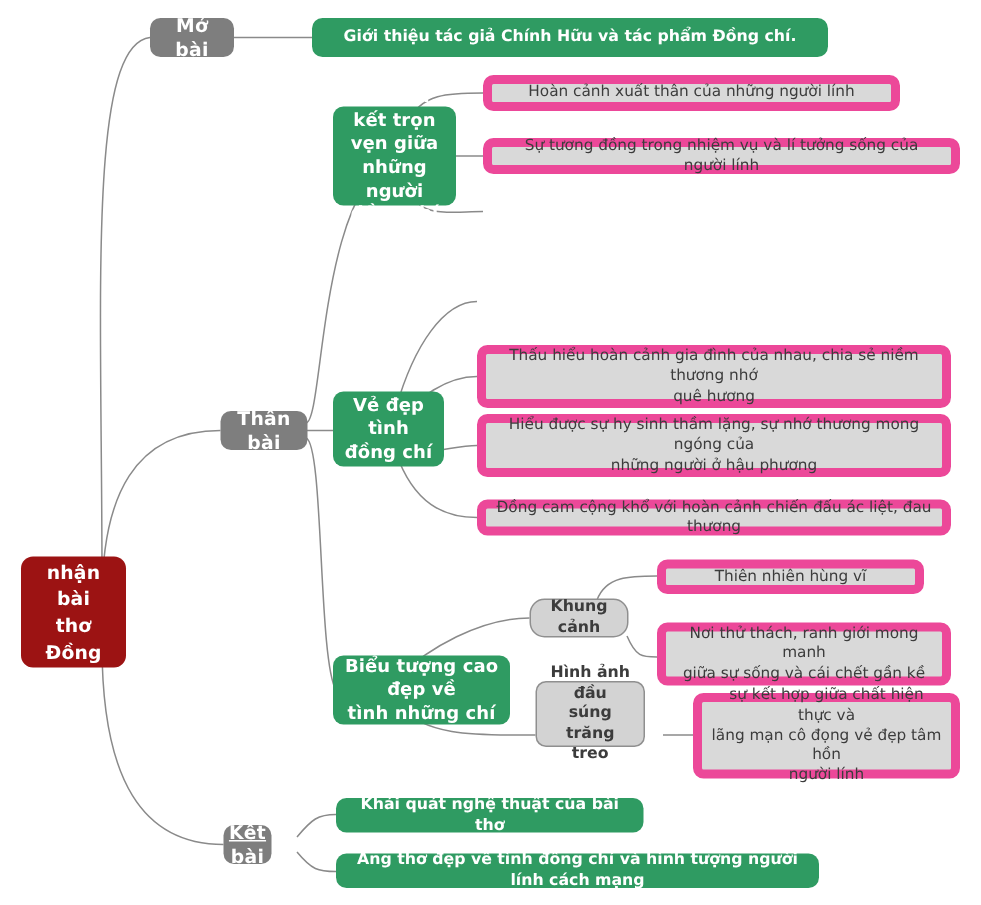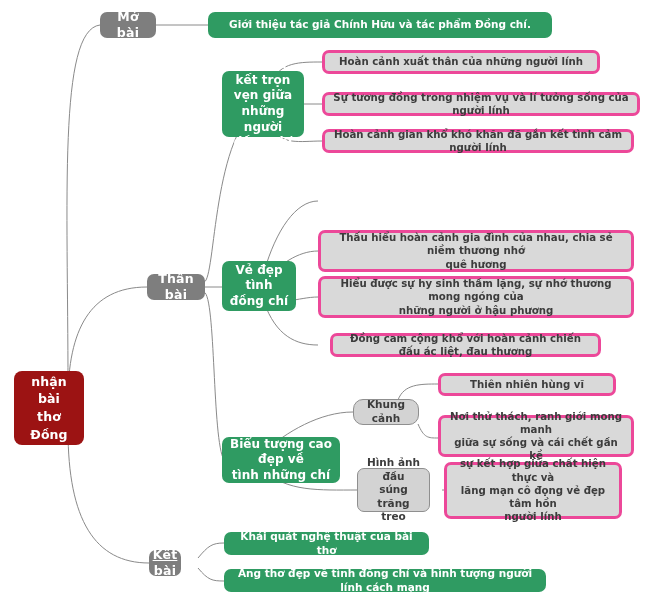--- a/index.html
+++ b/index.html
@@ -60,23 +60,23 @@
     letter-spacing: .05px;
   }
   .node-green-lg {
     background: #2f9b62;
     color: #ffffff;
     font-weight: bold;
     font-size: 10.5px;
   }
   .node-gray-light {
     background: #d9d9d9;
-    border: 3px solid #ec4899;
+    border: 6px solid #ec4899;
     color: #3c3c3c;
-    font-weight: bold;
+    font-weight: normal;
     font-size: 10.2px;
   }
   .node-gray-mid {
     background: #d3d3d3;
     border: 1px solid #8f8f8f;
     color: #3c3c3c;
     font-weight: bold;
     font-size: 10.5px;
   }
   .nlabel {
@@ -148,61 +148,58 @@
     <span class="nlabel">Sự gắn kết trọn
 vẹn giữa những
 người đồng chí</span>
   </div>
   <div class="node node-gray-light" style="left:322px; top:50px; width:278px; height:24px;">
     <span class="nlabel">Hoàn cảnh xuất thân của những người lính</span>
   </div>
   <div class="node node-gray-light" style="left:322px; top:92px; width:318px; height:24px;">
     <span class="nlabel">Sự tương đồng trong nhiệm vụ và lí tưởng sống của người lính</span>
   </div>
-  <div class="node node-gray-light" style="left:322px; top:129px; width:312px; height:24px;">
-    <span class="nlabel">Hoàn cảnh gian khổ khó khăn đã gắn kết tình cảm người lính</span>
-  </div>
 
   <div class="node node-green" style="left:222px; top:261px; width:74px; height:50px;">
     <span class="nlabel">Vẻ đẹp tình
 đồng chí</span>
   </div>
   <div class="node node-gray-light" style="left:318px; top:230px; width:316px; height:42px;">
     <span class="nlabel">Thấu hiểu hoàn cảnh gia đình của nhau, chia sẻ niềm thương nhớ
 quê hương</span>
   </div>
   <div class="node node-gray-light" style="left:318px; top:276px; width:316px; height:42px;">
     <span class="nlabel">Hiểu được sự hy sinh thầm lặng, sự nhớ thương mong ngóng của
 những người ở hậu phương</span>
   </div>
-  <div class="node node-gray-light" style="left:330px; top:333px; width:271px; height:24px;">
+  <div class="node node-gray-light" style="left:318px; top:333px; width:316px; height:24px;">
     <span class="nlabel">Đồng cam cộng khổ với hoàn cảnh chiến đấu ác liệt, đau thương</span>
   </div>
 
   <div class="node node-green" style="left:222px; top:437px; width:118px; height:46px;">
     <span class="nlabel">Biểu tượng cao đẹp về
 tình những chí</span>
   </div>
 
   <div class="node node-gray-mid" style="left:353px; top:399px; width:66px; height:26px;border-radius:10px;">
     <span class="nlabel">Khung cảnh</span>
   </div>
   <div class="node node-gray-light" style="left:438px; top:373px; width:178px; height:23px;">
     <span class="nlabel">Thiên nhiên hùng vĩ</span>
   </div>
   <div class="node node-gray-light" style="left:438px; top:415px; width:196px; height:42px;">
     <span class="nlabel">Nơi thử thách, ranh giới mong manh
 giữa sự sống và cái chết gần kề</span>
   </div>
 
-  <div class="node node-gray-mid" style="left:357px; top:468px; width:73px; height:44px;">
+  <div class="node node-gray-mid" style="left:357px; top:454px; width:73px; height:44px;">
     <span class="nlabel">Hình ảnh đầu
 súng trăng treo</span>
   </div>
-  <div class="node node-gray-light" style="left:444px; top:462px; width:178px; height:57px;">
+  <div class="node node-gray-light" style="left:462px; top:462px; width:178px; height:57px;">
     <span class="nlabel">sự kết hợp giữa chất hiện thực và
 lãng mạn cô đọng vẻ đẹp tâm hồn
 người lính</span>
   </div>
 
   <div class="node node-gray-dark" style="left:149px; top:550px; width:32px; height:26px;text-decoration:underline;">
     <span class="nlabel">Kết bài</span>
   </div>
   <div class="node node-green-lg" style="left:224px; top:532px; width:205px; height:23px;">
     <span class="nlabel">Khái quát nghệ thuật của bài thơ</span>

